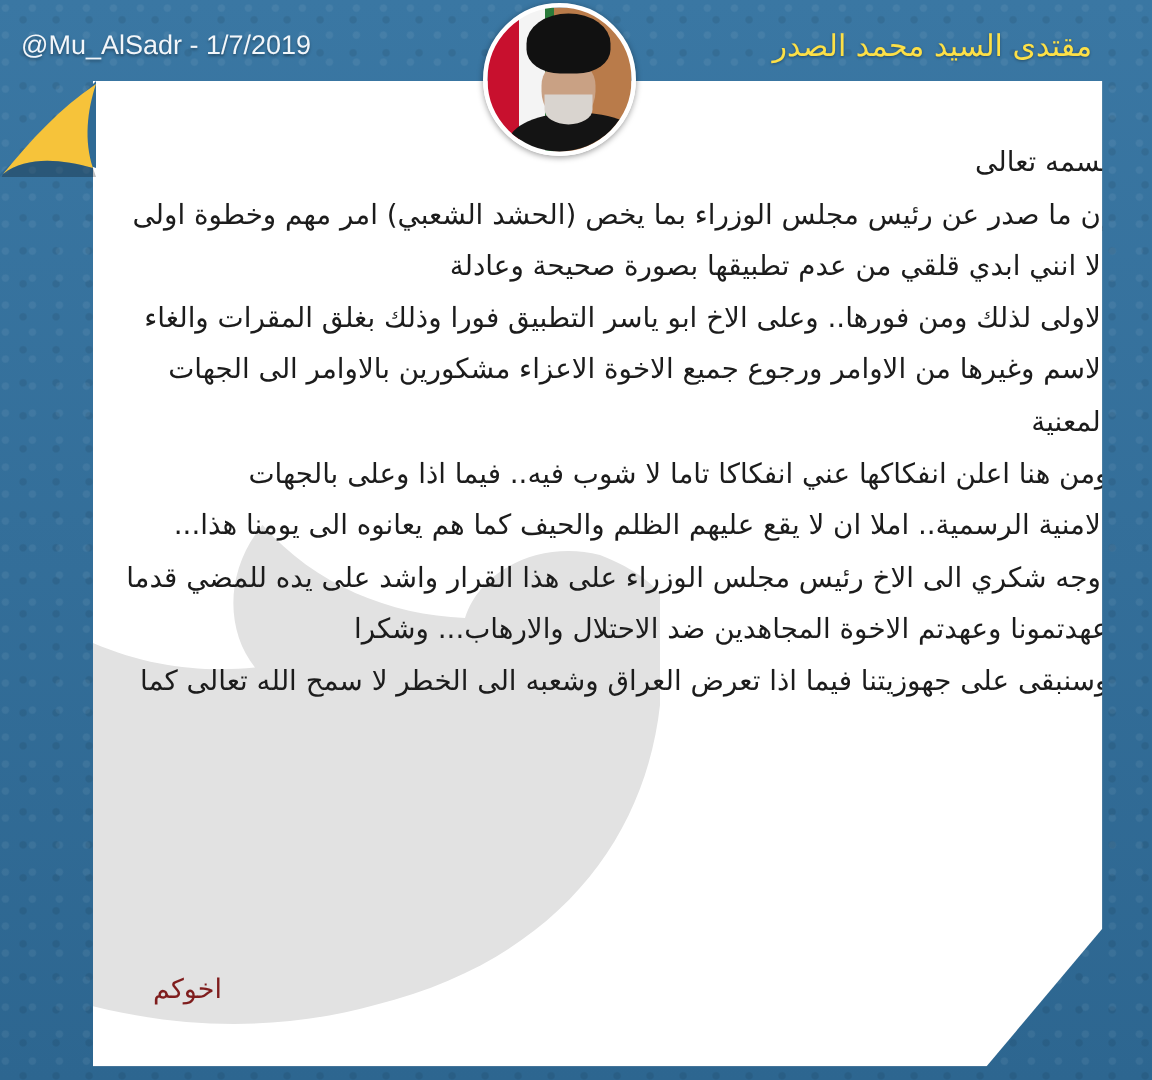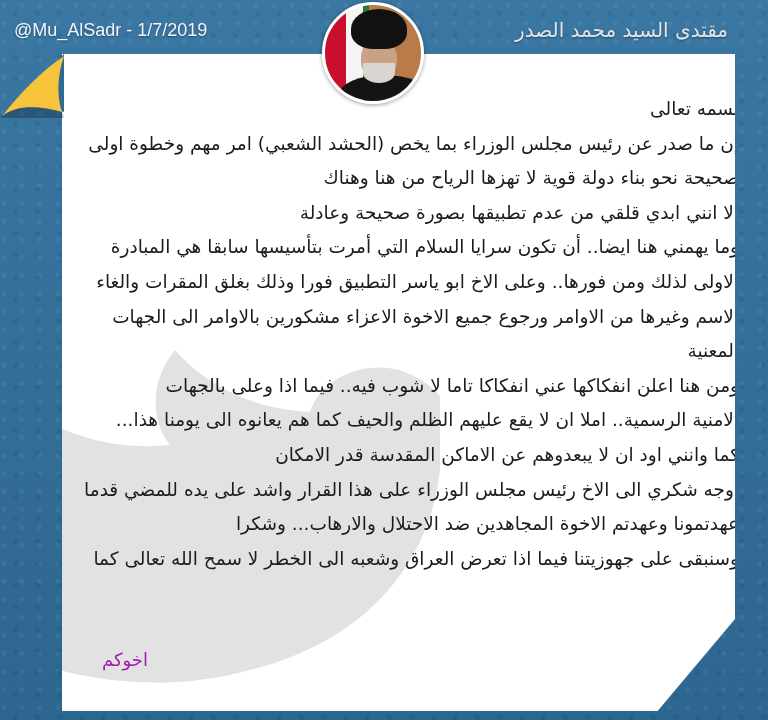--- a/index.html
+++ b/index.html
@@ -6,65 +6,62 @@
   body{width:768px;height:720px;overflow:hidden;position:relative;
     font-family:"DejaVu Sans","Liberation Sans",sans-serif;
     background:#2f6a95;}
   .bg{position:absolute;inset:0;
     background:
       radial-gradient(circle at 20% 30%, rgba(255,255,255,0.06) 0 2px, transparent 3px) 0 0/18px 18px,
       radial-gradient(circle at 70% 60%, rgba(0,0,0,0.08) 0 2px, transparent 3px) 0 0/22px 22px,
       linear-gradient(180deg,#3a77a3,#2d6690);}
   .handle{position:absolute;left:14px;top:20px;color:#f2f6fa;font-size:18px;
     font-family:"Liberation Sans",sans-serif;text-shadow:0 1px 2px rgba(0,0,0,.35);}
-  .name{position:absolute;right:40px;top:18px;color:#e5e5e5;font-size:20px;
+  .name{position:absolute;right:40px;top:18px;color:#fde047;font-size:20px;
     direction:rtl;text-shadow:0 1px 2px rgba(0,0,0,.35);}
   .card{position:absolute;left:62px;top:54px;width:673px;height:657px;background:#fff;
     clip-path:polygon(0 0,100% 0,100% 86%,88.5% 100%,0 100%);
     box-shadow:0 0 6px rgba(0,0,0,.3);}
   .fold{position:absolute;left:0;top:54px;width:64px;height:64px;}
   .avatar{position:absolute;left:322px;top:2px;width:102px;height:102px;border-radius:50%;
     border:3px solid #fff;overflow:hidden;box-sizing:border-box;
     background:linear-gradient(90deg,#c8102e 0 22%,#f4f4f4 22% 40%,#2a7a3a 40% 46%,#b97b4a 46%);
     box-shadow:0 1px 4px rgba(0,0,0,.4);}
   .turban{position:absolute;left:26px;top:4px;width:56px;height:40px;border-radius:50% 50% 40% 40%;background:#111;}
   .face{position:absolute;left:36px;top:36px;width:36px;height:40px;border-radius:40% 40% 50% 50%;background:#c9a184;}
   .beard{position:absolute;left:38px;top:58px;width:32px;height:20px;border-radius:0 0 50% 50%;background:#d9d4cf;}
   .robe{position:absolute;left:14px;top:70px;width:90px;height:40px;border-radius:50% 50% 0 0;background:#141414;}
   .bird{position:absolute;left:0;top:350px;width:440px;height:340px;opacity:1;}
   .text{position:absolute;right:58px;top:92px;width:660px;direction:rtl;text-align:right;
     color:#1c1c1c;font-size:18.5px;line-height:34.6px;}
   .text p{margin:0;white-space:nowrap;}
-  .sign{position:absolute;left:100px;top:646px;direction:rtl;text-align:center;color:#a21caf;
+  .sign{position:absolute;left:100px;top:646px;direction:rtl;text-align:center;color:#7f1d1d;
     font-size:18px;line-height:27px;}
 </style>
 </head>
 <body>
 
 <div class="bg"></div>
 
 <div class="handle">@Mu_AlSadr - 1/7/2019</div>
 <div class="name">مقتدى السيد محمد الصدر</div>
 
 <div class="card">
   <svg class="bird" viewBox="0 0 440 340" style="position:absolute;left:-62px;top:296px;">
     <path d="M0 40 C60 90 120 100 170 95 C150 70 150 30 175 0 C210 40 260 60 310 62 C320 30 360 10 400 20 C420 28 432 36 440 46 L440 120 C430 210 370 290 250 320 C160 345 70 330 0 300 Z" fill="#e2e2e2"></path>
   </svg>
   <div class="text" style="right:-4px;top:38px;">
     <p>بسمه تعالى</p>
     <p>إن ما صدر عن رئيس مجلس الوزراء بما يخص (الحشد الشعبي) امر مهم وخطوة اولى</p>
-    <p>صحيحة نحو بناء دولة قوية لا تهزها الرياح من هنا وهناك</p>
     <p>الا انني ابدي قلقي من عدم تطبيقها بصورة صحيحة وعادلة</p>
-    <p>وما يهمني هنا ايضا.. أن تكون سرايا السلام التي أمرت بتأسيسها سابقا هي المبادرة</p>
     <p>الاولى لذلك ومن فورها.. وعلى الاخ ابو ياسر التطبيق فورا وذلك بغلق المقرات والغاء</p>
     <p>الاسم وغيرها من الاوامر ورجوع جميع الاخوة الاعزاء مشكورين بالاوامر الى الجهات</p>
     <p>المعنية</p>
     <p>ومن هنا اعلن انفكاكها عني انفكاكا تاما لا شوب فيه.. فيما اذا وعلى بالجهات</p>
     <p>الامنية الرسمية.. املا ان لا يقع عليهم الظلم والحيف كما هم يعانوه الى يومنا هذا...</p>
-    <p>كما وانني اود ان لا يبعدوهم عن الاماكن المقدسة قدر الامكان</p>
     <p>اوجه شكري الى الاخ رئيس مجلس الوزراء على هذا القرار واشد على يده للمضي قدما</p>
     <p>عهدتمونا وعهدتم الاخوة المجاهدين ضد الاحتلال والارهاب... وشكرا</p>
     <p>وسنبقى على جهوزيتنا فيما اذا تعرض العراق وشعبه الى الخطر لا سمح الله تعالى كما</p>
   </div>
   <div class="sign" style="left:40px;top:592px;">
     <div style="padding-right:12px;">اخوكم</div>
   </div>
 </div>
 
 <svg class="fold" viewBox="0 0 64 64">

